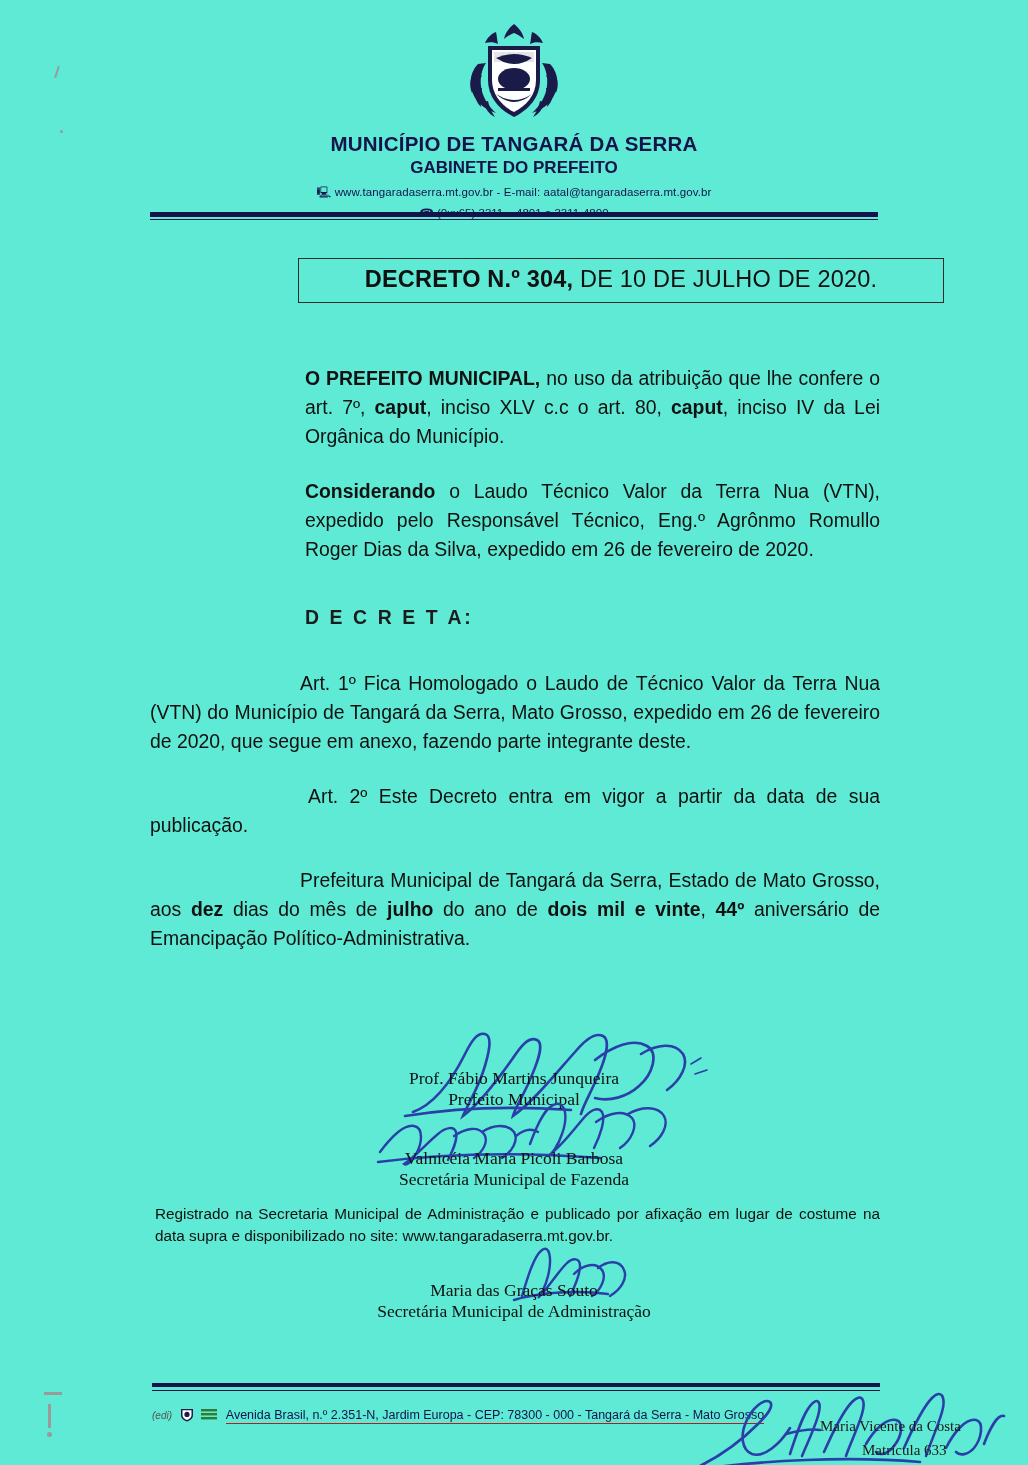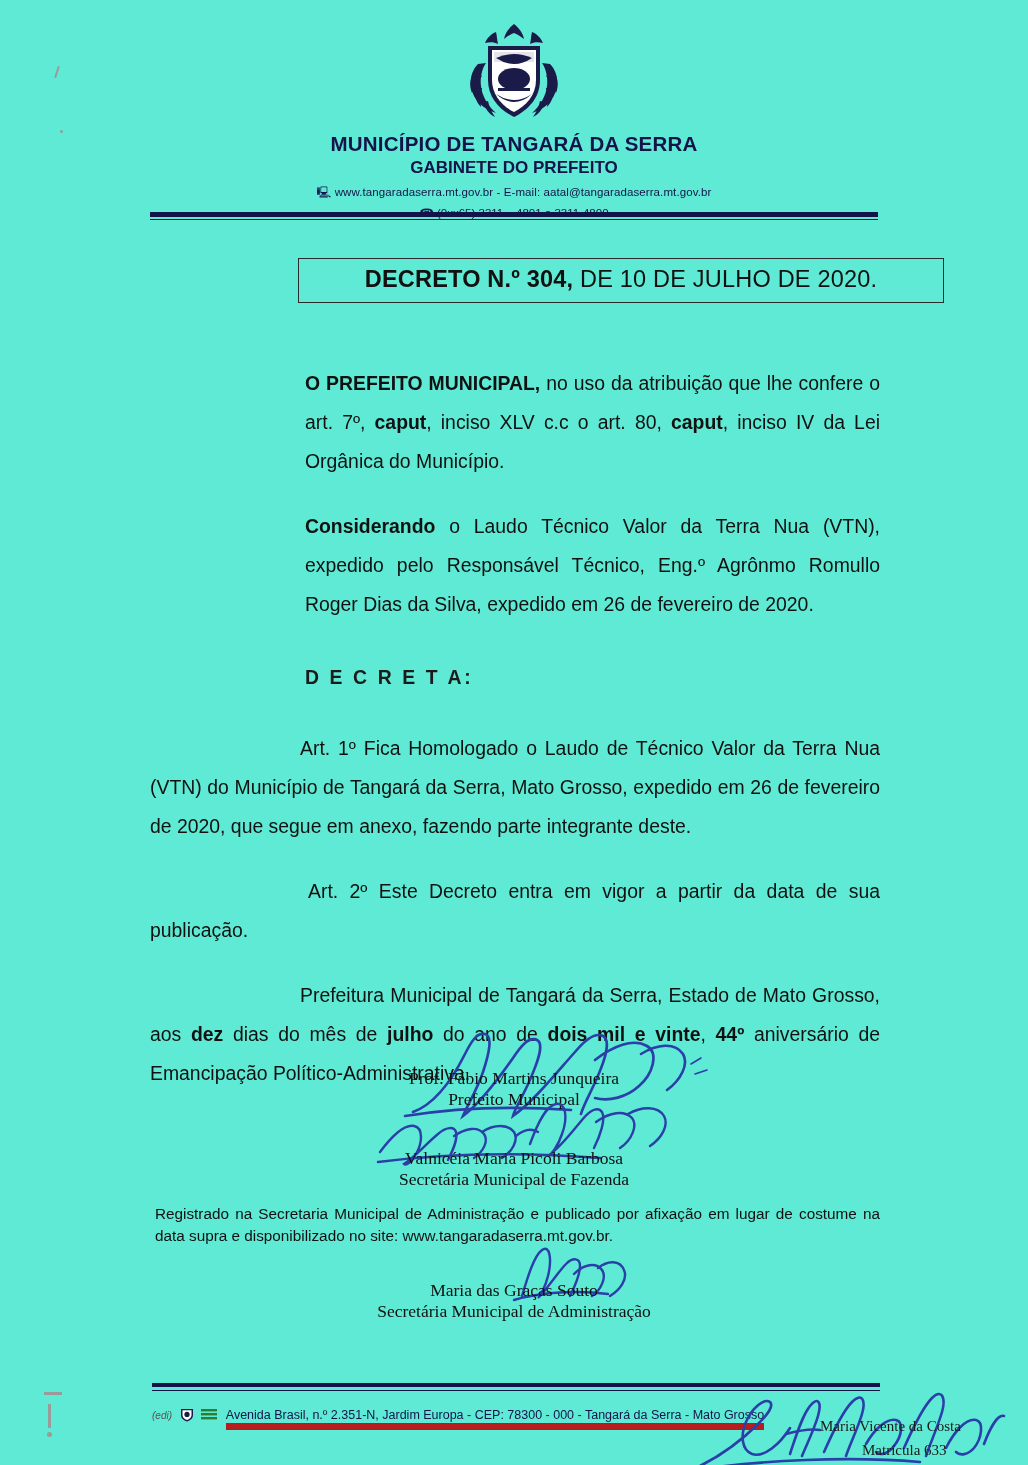--- a/index.html
+++ b/index.html
@@ -102,21 +102,21 @@
   
   .body {
     position: absolute;
     top: 340px;
     left: 150px;
     width: 730px;
   }
   p {
     margin: 0 0 18px 0;
     font-size: 19.4px;
-    line-height: 39px;
+    line-height: 29px;
     text-align: justify;
     color: #111;
   }
   .ementa {
     margin-left: 155px;
     width: 575px;
     font-weight: bold;
     text-align: justify;
     line-height: 29px;
     letter-spacing: 0.2px;
@@ -182,21 +182,21 @@
   .footer {
     position: absolute;
     top: 1406px;
     left: 152px;
     width: 800px;
     font-size: 12.5px;
     color: #14144a;
     white-space: nowrap;
   }
   .footer .addr {
-    border-bottom: 7px solid #b91c1c;
+    border-bottom: 1px solid #b91c1c;
     padding-bottom: 1px;
   }
   .footer .edi {
     font-size: 10px;
     color: #555;
     font-style: italic;
     margin-right: 4px;
     margin-top: 18px;
   }
   .mini-crest {

